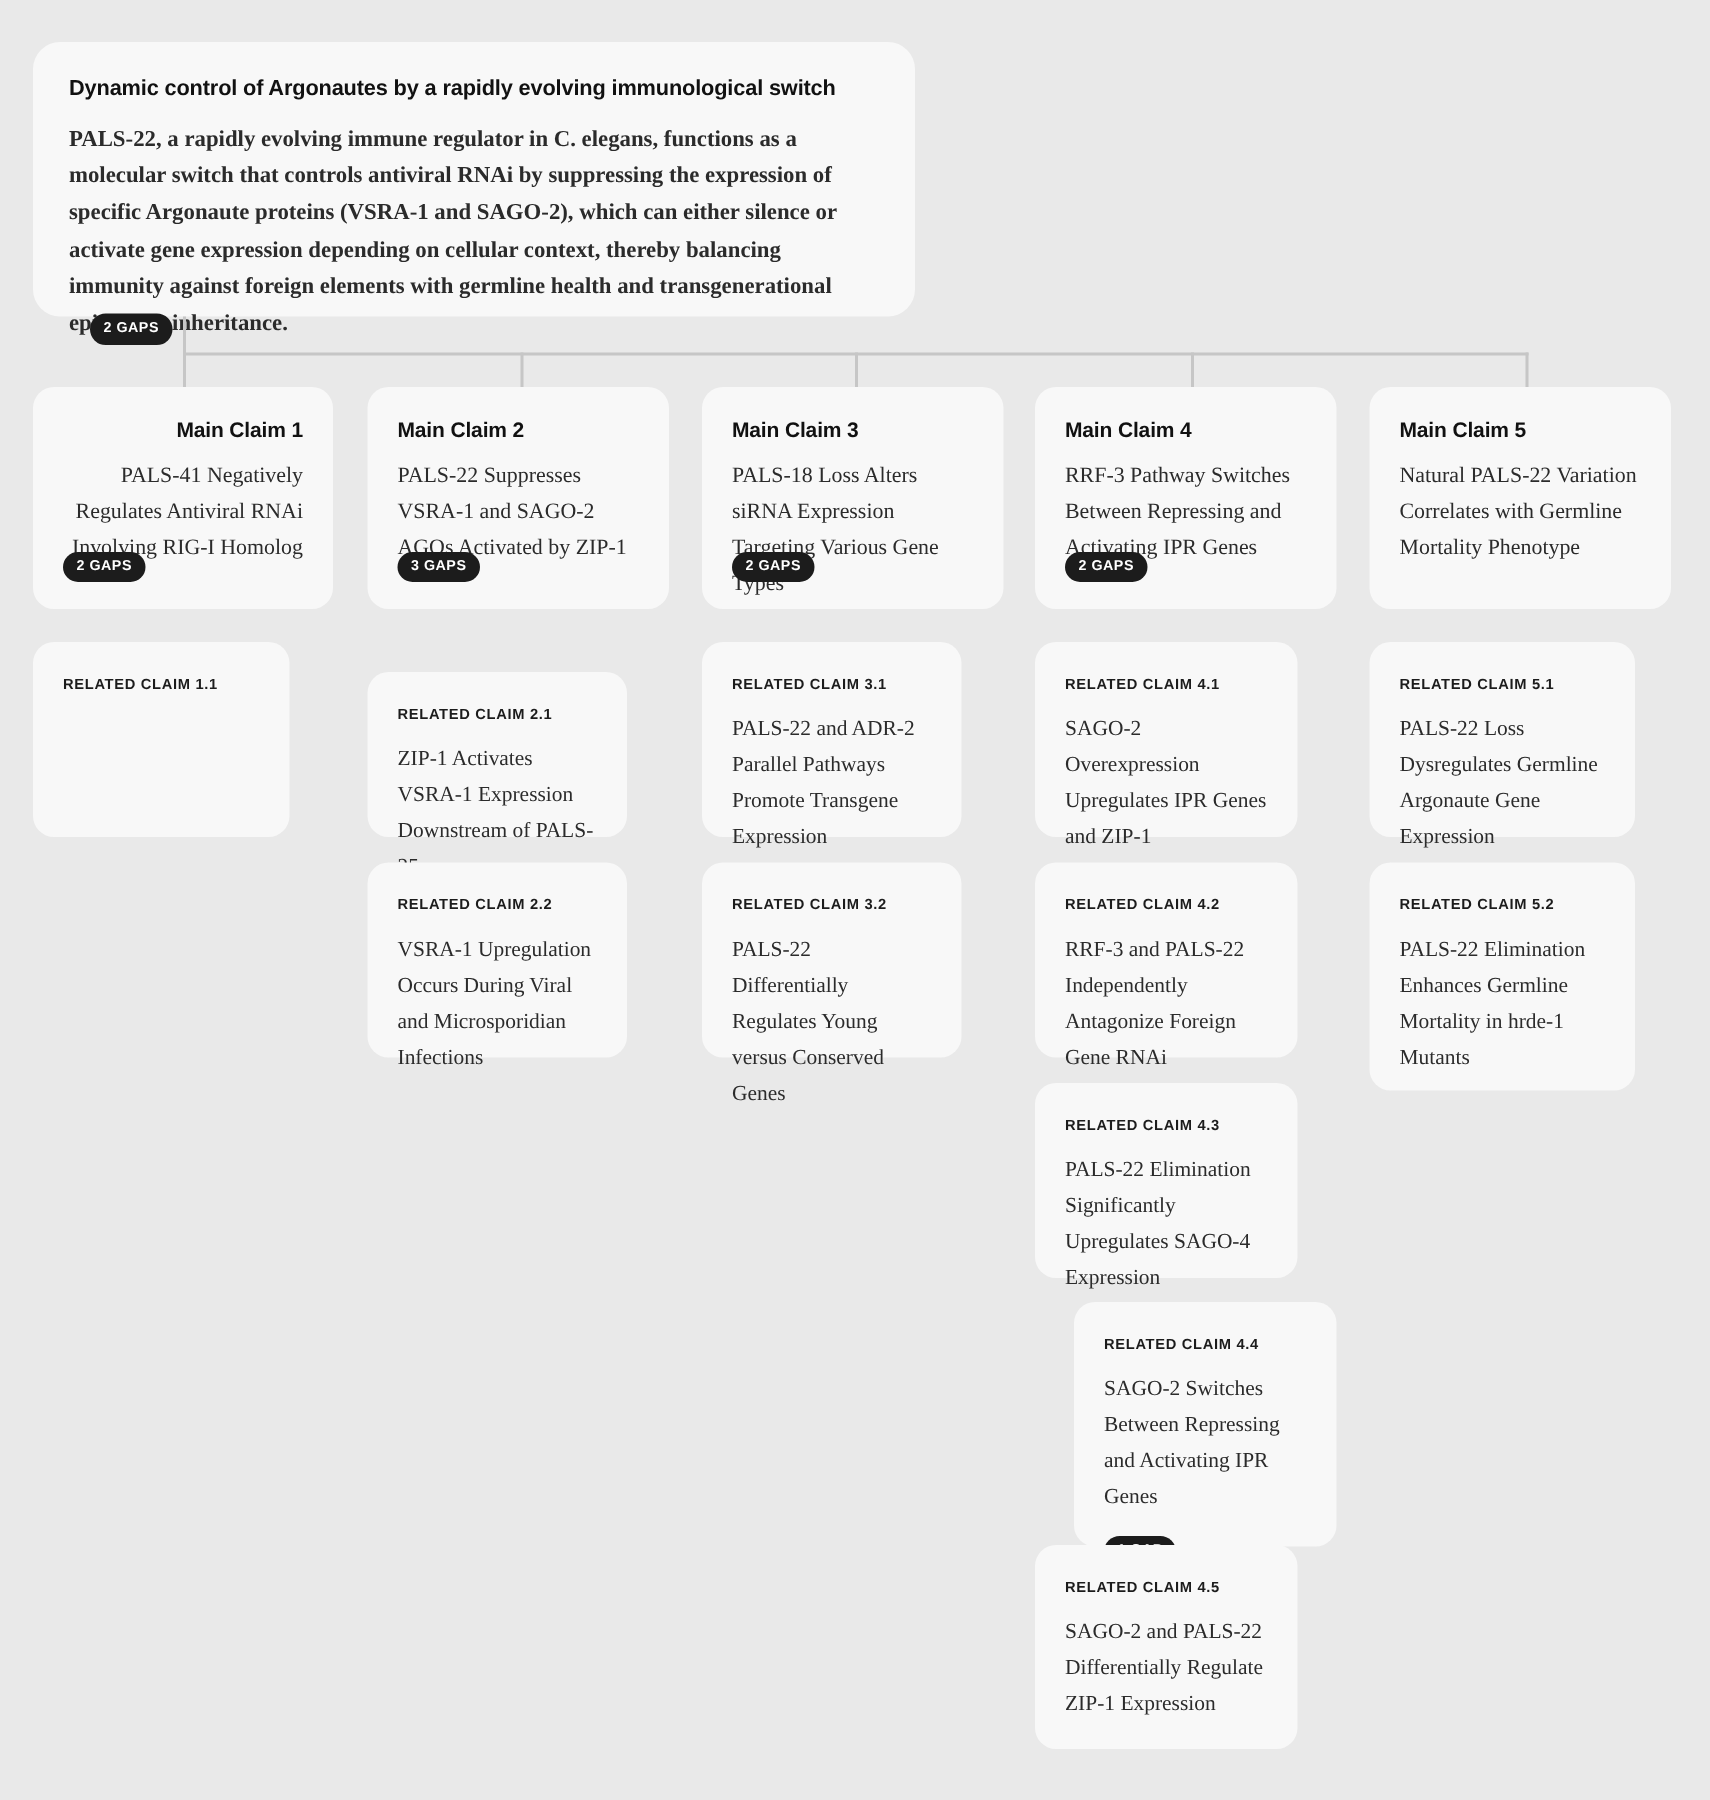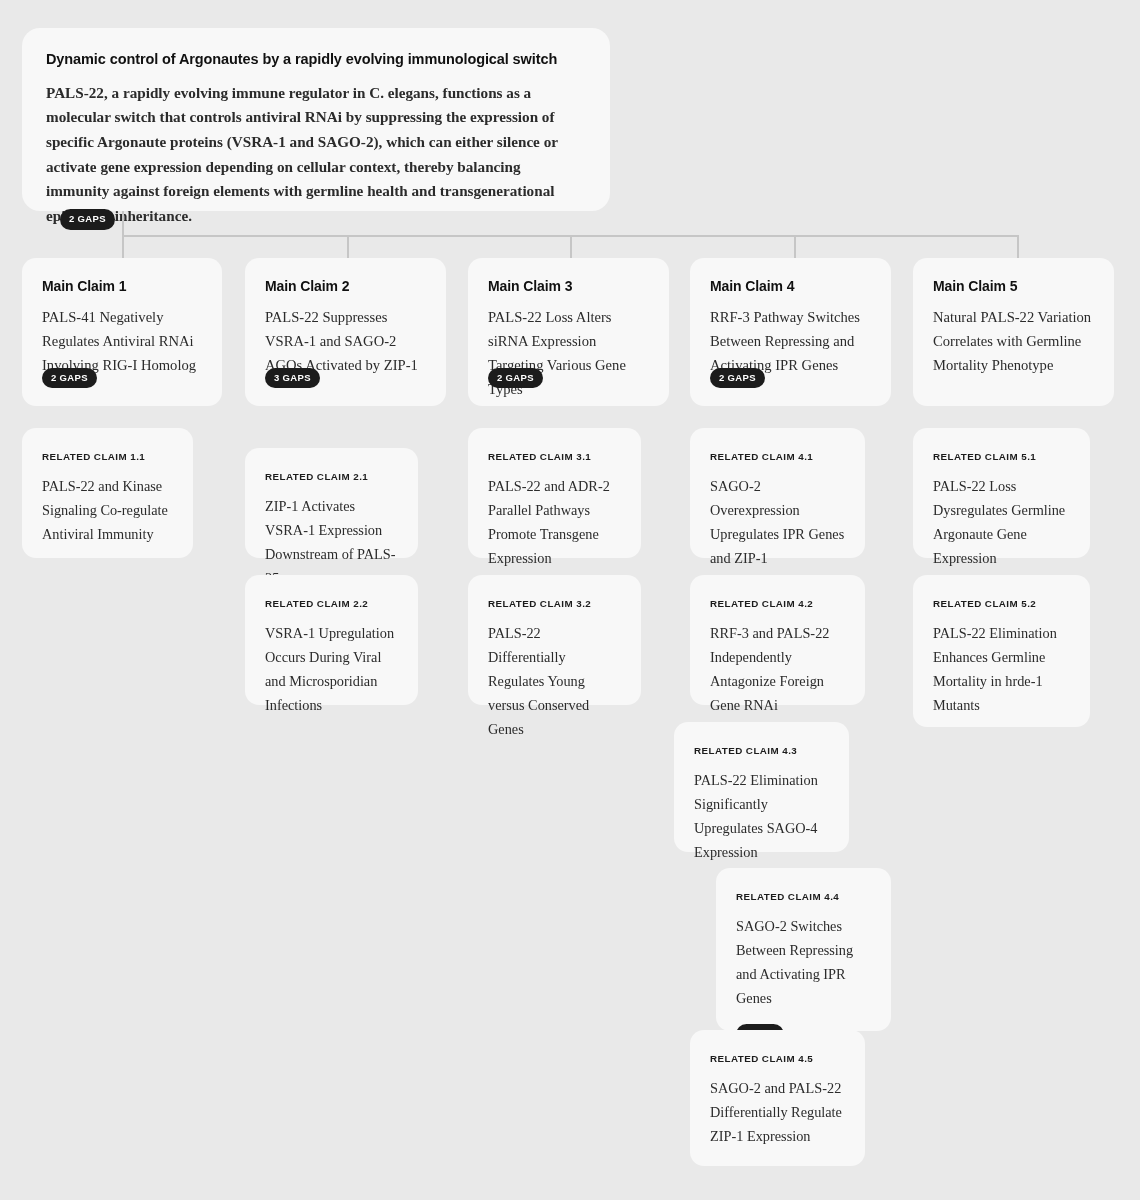--- a/index.html
+++ b/index.html
@@ -134,52 +134,51 @@
   </div>
 
   <div class="conn v" style="left:122px;top:211px;height:25px;"></div>
   <div class="conn h" style="left:122px;top:235px;width:897px;"></div>
   <div class="conn v" style="left:122px;top:235px;height:23px;"></div>
   <div class="conn v" style="left:347px;top:235px;height:23px;"></div>
   <div class="conn v" style="left:570px;top:235px;height:23px;"></div>
   <div class="conn v" style="left:794px;top:235px;height:23px;"></div>
   <div class="conn v" style="left:1017px;top:235px;height:23px;"></div>
 
-  <div class="card main-card" style="left:22px;width:200px;">
+  <div class="card main-card" style="left:22px;width:200px;text-align:right;">
     <p class="main-title">Main Claim 1</p>
     <p class="main-text">PALS-41 Negatively Regulates Antiviral RNAi Involving RIG-I Homolog</p>
     <span class="badge main-badge">2 GAPS</span>
   </div>
 
   <div class="card main-card" style="left:245px;width:201px;">
     <p class="main-title">Main Claim 2</p>
     <p class="main-text">PALS-22 Suppresses VSRA-1 and SAGO-2 AGOs Activated by ZIP-1</p>
     <span class="badge main-badge">3 GAPS</span>
   </div>
 
   <div class="card main-card" style="left:468px;width:201px;">
     <p class="main-title">Main Claim 3</p>
-    <p class="main-text">PALS-22 Loss Alters siRNA Expression Targeting Various Gene Types</p>
+    <p class="main-text">PALS-18 Loss Alters siRNA Expression Targeting Various Gene Types</p>
     <span class="badge main-badge">2 GAPS</span>
   </div>
 
   <div class="card main-card" style="left:690px;width:201px;">
     <p class="main-title">Main Claim 4</p>
     <p class="main-text">RRF-3 Pathway Switches Between Repressing and Activating IPR Genes</p>
     <span class="badge main-badge">2 GAPS</span>
   </div>
 
   <div class="card main-card" style="left:913px;width:201px;">
     <p class="main-title">Main Claim 5</p>
     <p class="main-text">Natural PALS-22 Variation Correlates with Germline Mortality Phenotype</p>
   </div>
 
   <div class="card rel-card" style="left:22px;top:428px;width:171px;height:130px;">
     <p class="rel-kicker">RELATED CLAIM 1.1</p>
-    <p class="rel-text">PALS-22 and Kinase Signaling Co-regulate Antiviral Immunity</p>
   </div>
 
   <div class="card rel-card" style="left:245px;top:428px;width:173px;height:110px;margin-top:20px;">
     <p class="rel-kicker">RELATED CLAIM 2.1</p>
     <p class="rel-text">ZIP-1 Activates VSRA-1 Expression Downstream of PALS-25</p>
   </div>
   <div class="card rel-card" style="left:245px;top:575px;width:173px;height:130px;">
     <p class="rel-kicker">RELATED CLAIM 2.2</p>
     <p class="rel-text">VSRA-1 Upregulation Occurs During Viral and Microsporidian Infections</p>
   </div>
@@ -194,21 +193,21 @@
   </div>
 
   <div class="card rel-card" style="left:690px;top:428px;width:175px;height:130px;">
     <p class="rel-kicker">RELATED CLAIM 4.1</p>
     <p class="rel-text">SAGO-2 Overexpression Upregulates IPR Genes and ZIP-1</p>
   </div>
   <div class="card rel-card" style="left:690px;top:575px;width:175px;height:130px;">
     <p class="rel-kicker">RELATED CLAIM 4.2</p>
     <p class="rel-text">RRF-3 and PALS-22 Independently Antagonize Foreign Gene RNAi</p>
   </div>
-  <div class="card rel-card" style="left:674px;top:722px;width:175px;height:130px;">
+  <div class="card rel-card" style="left:690px;top:722px;width:175px;height:130px;">
     <p class="rel-kicker">RELATED CLAIM 4.3</p>
     <p class="rel-text">PALS-22 Elimination Significantly Upregulates SAGO-4 Expression</p>
   </div>
   <div class="card rel-card" style="left:690px;top:868px;width:175px;height:163px;margin-left:26px;">
     <p class="rel-kicker">RELATED CLAIM 4.4</p>
     <p class="rel-text">SAGO-2 Switches Between Repressing and Activating IPR Genes</p>
     <span class="badge rel-badge">1 GAP</span>
   </div>
   <div class="card rel-card" style="left:690px;top:1030px;width:175px;height:136px;">
     <p class="rel-kicker">RELATED CLAIM 4.5</p>

